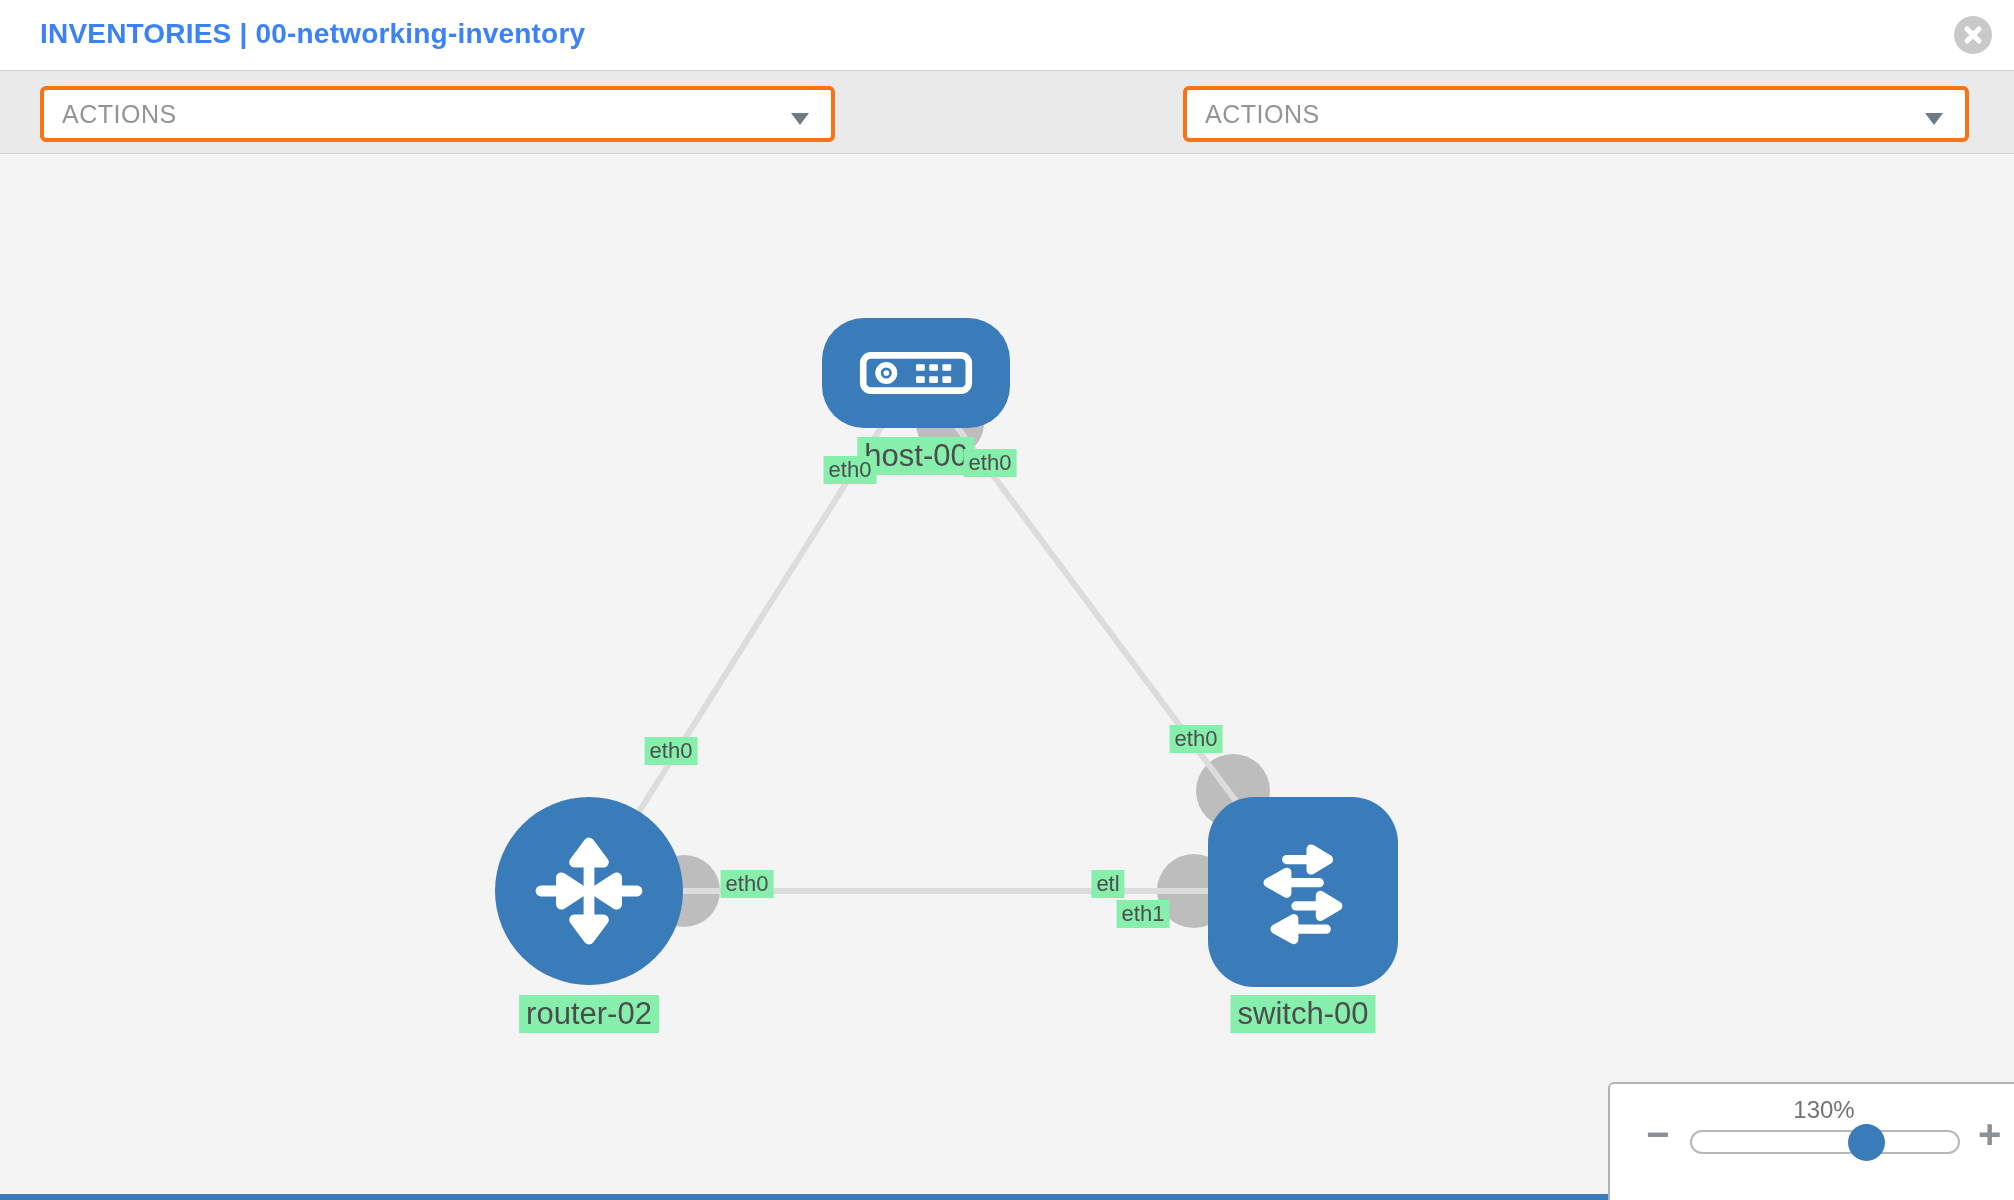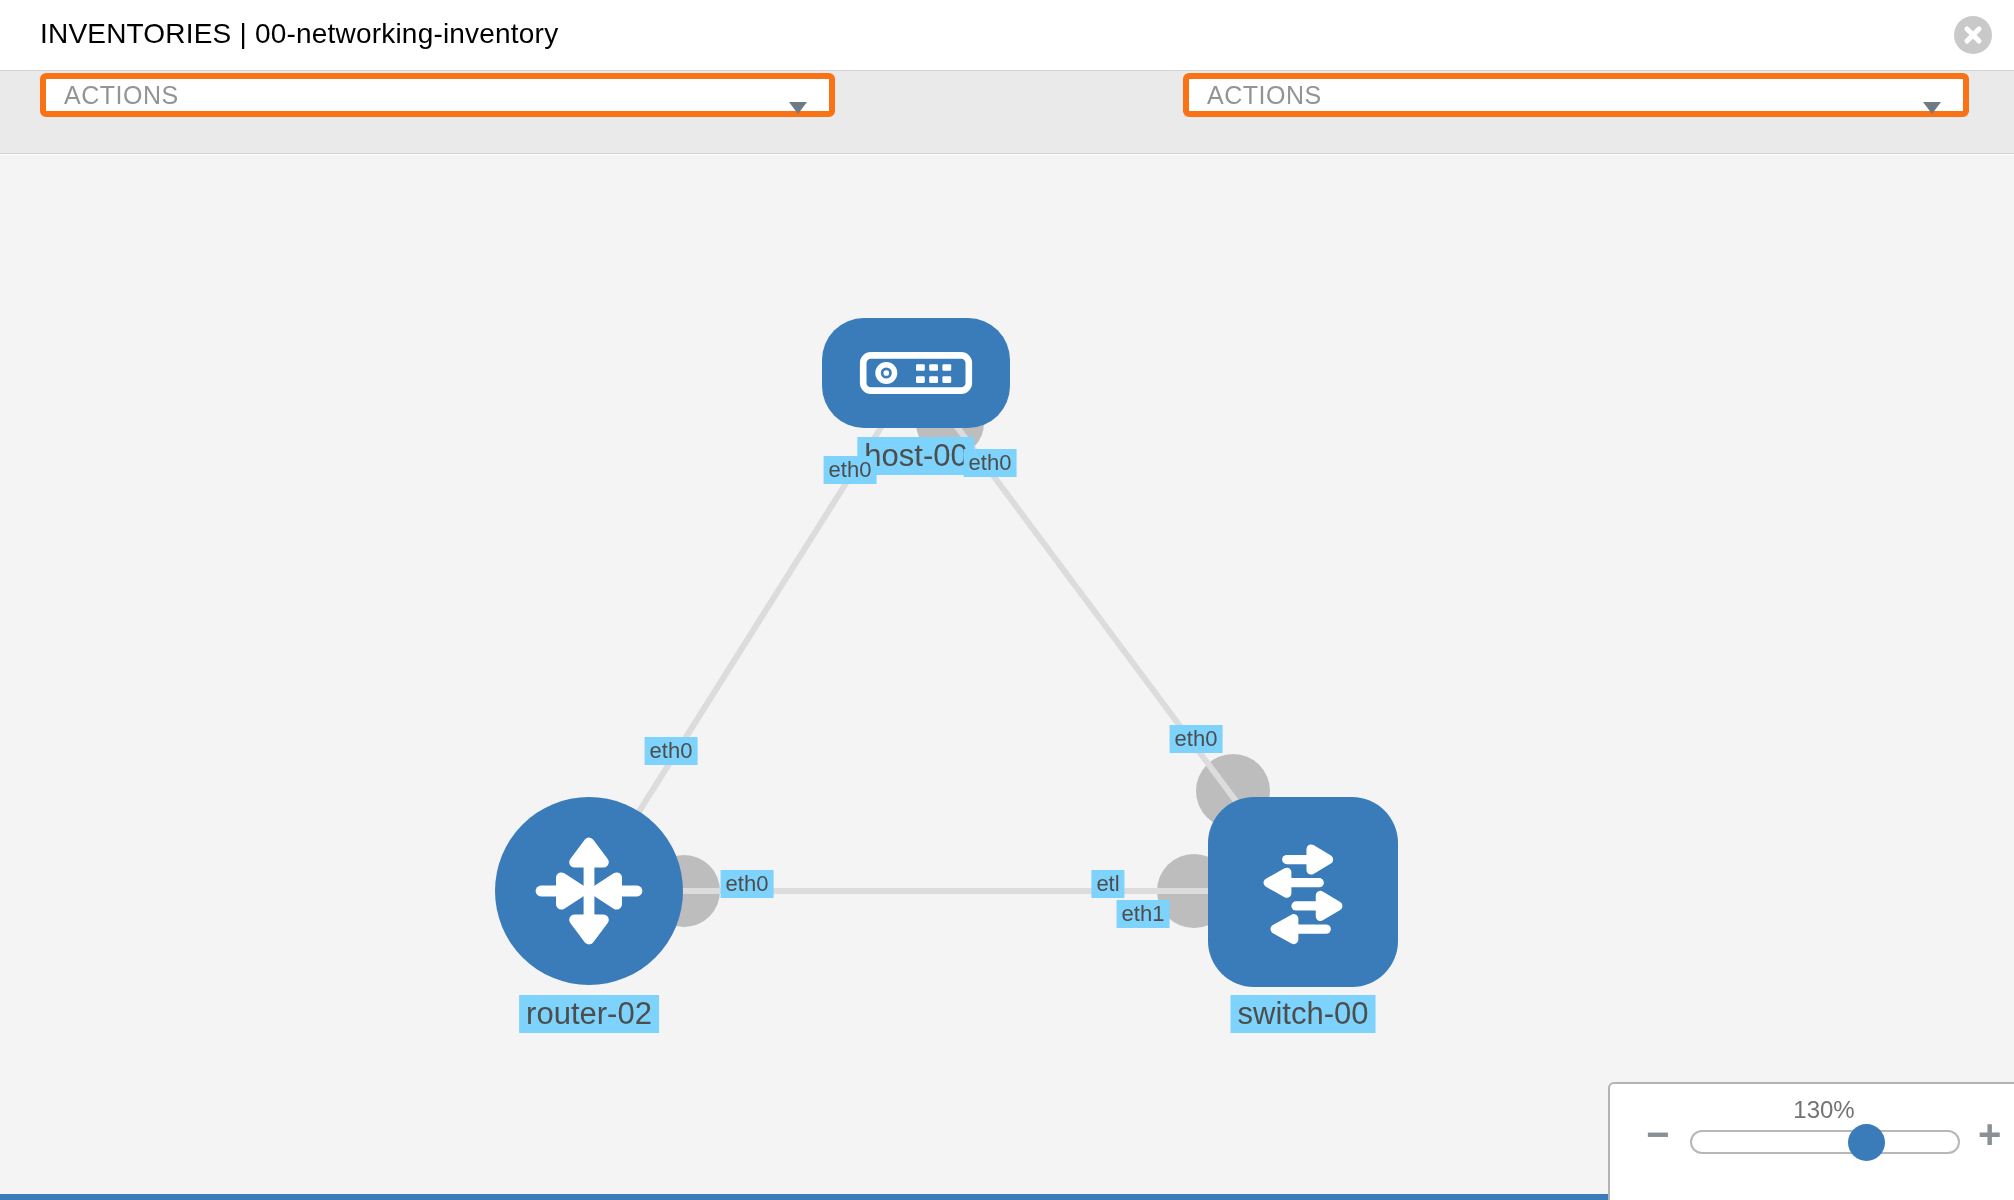--- a/index.html
+++ b/index.html
@@ -2,44 +2,44 @@
 <html><head>
 <meta charset="utf-8">
 <style>
   * { margin:0; padding:0; box-sizing:border-box; }
   html,body { width:2014px; height:1200px; }
   body { font-family:"Liberation Sans","DejaVu Sans",sans-serif; background:#fff; }
   .app { position:relative; width:2014px; height:1200px; overflow:hidden; background:#fff; }
 
   
   .header { position:absolute; left:0; top:0; width:2014px; height:70px; background:#fff; }
-  .page-title { position:absolute; left:40px; top:18px; font-size:28px; font-weight:400; color:#000000; letter-spacing:.2px; }
+  .page-title { position:absolute; left:40px; top:18px; font-size:28px; font-weight:700; color:#3b82f6; letter-spacing:.2px; }
   .close-btn { position:absolute; right:22px; top:16px; width:38px; height:38px; border-radius:50%; background:#c9c9c9; display:flex; align-items:center; justify-content:center; cursor:pointer; }
 
   
   .toolbar { position:absolute; left:0; top:70px; width:2014px; height:84px; background:#eaeaea; border-top:1px solid #d2d2d2; border-bottom:1px solid #d2d2d2; }
-  .selectbox { position:absolute; top:2px; height:44px; background:#fff; border:6px solid #f97316; border-radius:6px; display:flex; align-items:center; }
+  .selectbox { position:absolute; top:15px; height:56px; background:#fff; border:4px solid #f97316; border-radius:6px; display:flex; align-items:center; }
   .selectbox .ph { margin-left:18px; font-size:25px; color:#949494; letter-spacing:.5px; }
   .caret { position:absolute; right:22px; top:23px; width:0; height:0; border-left:9px solid transparent; border-right:9px solid transparent; border-top:12px solid #6e7a86; }
   .actions-box { left:40px; width:795px; }
   .search-box { left:1183px; width:786px; }
   .tool-icon { position:absolute; top:92px; width:42px; height:42px; }
   .wrench { left:1044px; }
   .key { left:1112px; }
 
   
   .canvas { position:absolute; left:0; top:155px; width:2014px; height:1045px; background:#f4f4f5; }
   svg.net { position:absolute; left:0; top:0; }
 
   .node { position:absolute; background:#3a7cba; display:flex; align-items:center; justify-content:center; z-index:2; cursor:pointer; }
   .node-host   { left:822px;  top:163px; width:188px; height:110px; border-radius:42px; }
   .node-router { left:495px;  top:642px; width:188px; height:188px; border-radius:50%; }
   .node-switch { left:1208px; top:642px; width:190px; height:190px; border-radius:46px; }
 
-  .chip { position:absolute; transform:translate(-50%,-50%); background:#7dd3fc; color:#4d4d4d; white-space:nowrap; padding:1px 7px; z-index:3; }
+  .chip { position:absolute; transform:translate(-50%,-50%); background:#86efac; color:#4d4d4d; white-space:nowrap; padding:1px 7px; z-index:3; }
   .chip.iface { font-size:22px; padding:1px 5px; }
   .chip.node-label { font-size:31px; }
   .chip.front { z-index:4; }
 
   
   .lbl-host   { left:916px;  top:301px; }
   .lbl-router { left:589px;  top:859px; }
   .lbl-switch { left:1303px; top:859px; }
   .if-host-left    { left:850px;  top:315px; }
   .if-host-right   { left:990px;  top:308px; }

